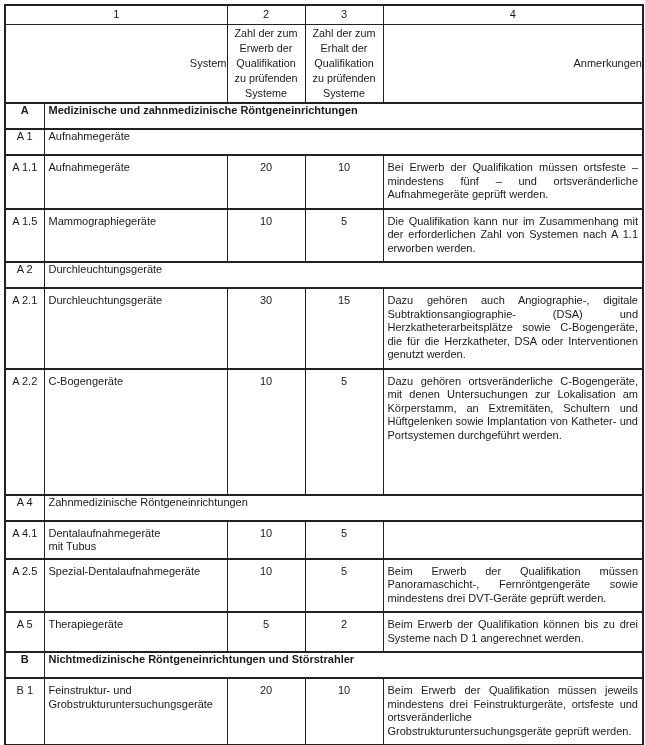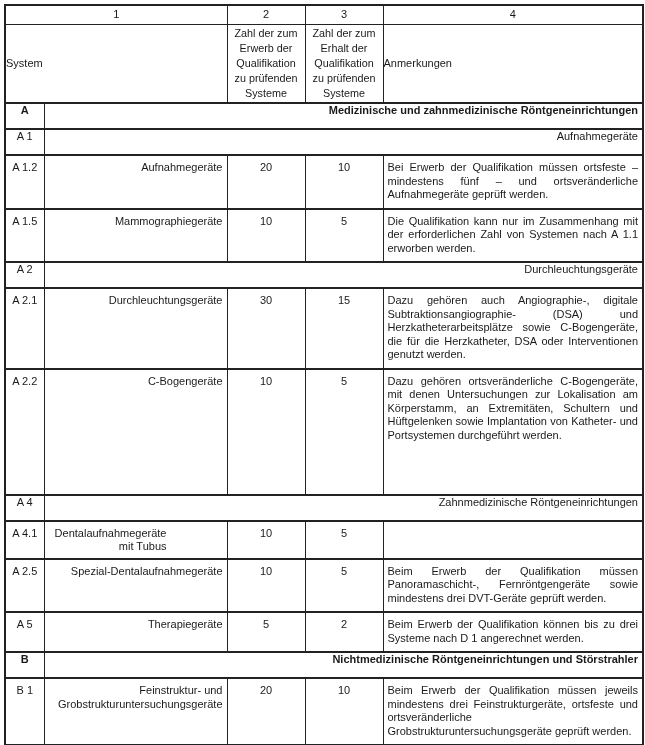--- a/index.html
+++ b/index.html
@@ -8,24 +8,24 @@
     position:absolute; left:4px; top:4px;
     width:638px; border-collapse:collapse; table-layout:fixed;
     font-size:11px; line-height:13.5px;
     border:2px solid #222;
   }
   table.main td {
     border:1px solid #222; padding:0; vertical-align:top;
   }
   td.hthick, tr.thick-top td { border-top:2px solid #222; }
   .hnum { text-align:center; height:18px; vertical-align:middle !important; }
-  .hlabel { text-align:left; vertical-align:middle !important; }
+  .hlabel { text-align:right; vertical-align:middle !important; }
   .hcol { text-align:center; padding:1px 2px !important; line-height:15px; font-size:10.8px; }
   .code { text-align:center; padding-top:5px !important; }
-  .name { padding:5px 4px 4px 4px !important;text-align:right; }
+  .name { padding:5px 4px 4px 4px !important; }
   .num { text-align:center; padding-top:5px !important;margin-top:40px; }
   .note { padding:5px 4px 6px 4px !important; text-align:justify; }
   .bold { font-weight:bold; }
   .sec td { height:24px; vertical-align:middle; }
   .sec .code, .sec .name { padding-top:0 !important; padding-bottom:0 !important; }
 </style>
 </head>
 <body>
 
 <table class="main">
@@ -54,21 +54,21 @@
     <td class="code bold">A</td>
     <td colspan="4" class="name bold">Medizinische und zahnmedizinische Röntgeneinrichtungen</td>
   </tr>
 
   <tr class="sec thick-top">
     <td class="code">A 1</td>
     <td colspan="4" class="name">Aufnahmegeräte</td>
   </tr>
 
   <tr class="thick-top" style="height:53px">
-    <td class="code">A 1.2</td>
+    <td class="code">A 1.1</td>
     <td class="name">Aufnahmegeräte</td>
     <td class="num">20</td>
     <td class="num">10</td>
     <td class="note">Bei Erwerb der Qualifikation müssen ortsfeste – mindestens fünf – und ortsveränderliche Aufnahmegeräte geprüft werden.</td>
   </tr>
 
   <tr class="thick-top" style="height:52px">
     <td class="code">A 1.5</td>
     <td class="name">Mammographiegeräte</td>
     <td class="num">10</td>

